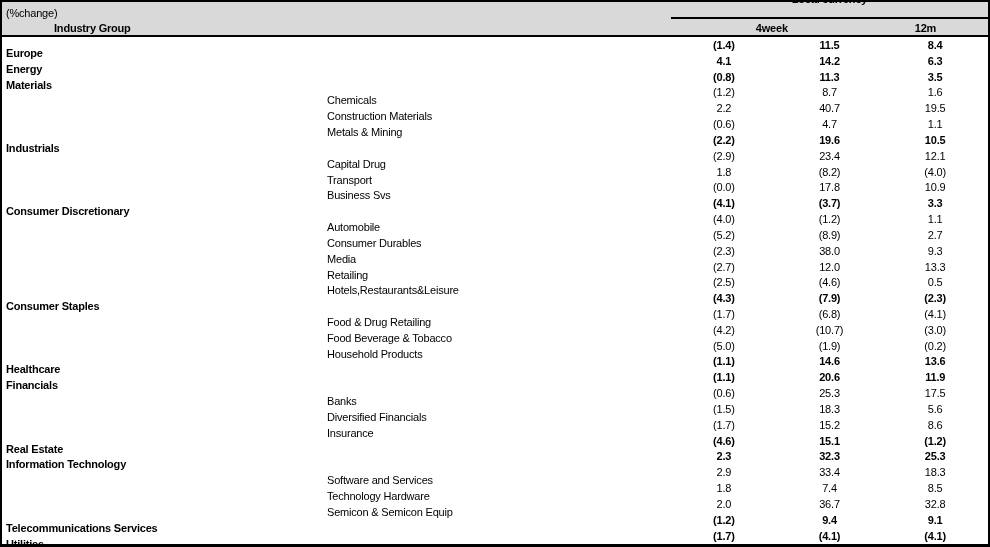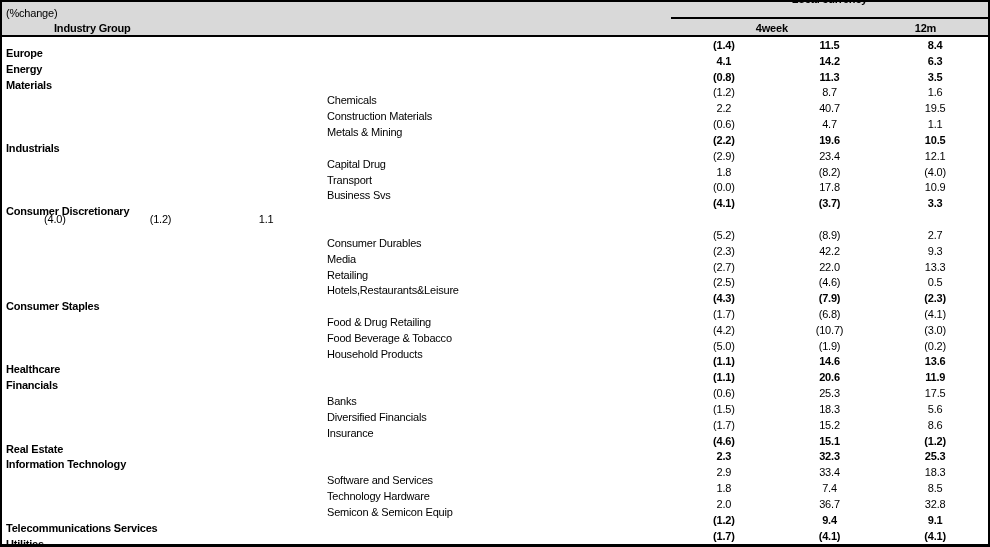--- a/index.html
+++ b/index.html
@@ -135,40 +135,41 @@
         <div class="num">17.8</div>
         <div class="num">10.9</div>
       </div>
       <div class="row group">
         <div class="label">Consumer Discretionary</div>
         <div class="num">(4.1)</div>
         <div class="num">(3.7)</div>
         <div class="num">3.3</div>
       </div>
       <div class="row">
+        <div class="label sub">Automobile</div>
         <div class="num">(4.0)</div>
         <div class="num">(1.2)</div>
         <div class="num">1.1</div>
       </div>
       <div class="row">
         <div class="label sub">Consumer Durables</div>
         <div class="num">(5.2)</div>
         <div class="num">(8.9)</div>
         <div class="num">2.7</div>
       </div>
       <div class="row">
         <div class="label sub">Media</div>
         <div class="num">(2.3)</div>
-        <div class="num">42.2</div>
+        <div class="num">38.0</div>
         <div class="num">9.3</div>
       </div>
       <div class="row">
         <div class="label sub">Retailing</div>
         <div class="num">(2.7)</div>
-        <div class="num">22.0</div>
+        <div class="num">12.0</div>
         <div class="num">13.3</div>
       </div>
       <div class="row">
         <div class="label sub">Hotels,Restaurants&amp;Leisure</div>
         <div class="num">(2.5)</div>
         <div class="num">(4.6)</div>
         <div class="num">0.5</div>
       </div>
       <div class="row group">
         <div class="label">Consumer Staples</div>

